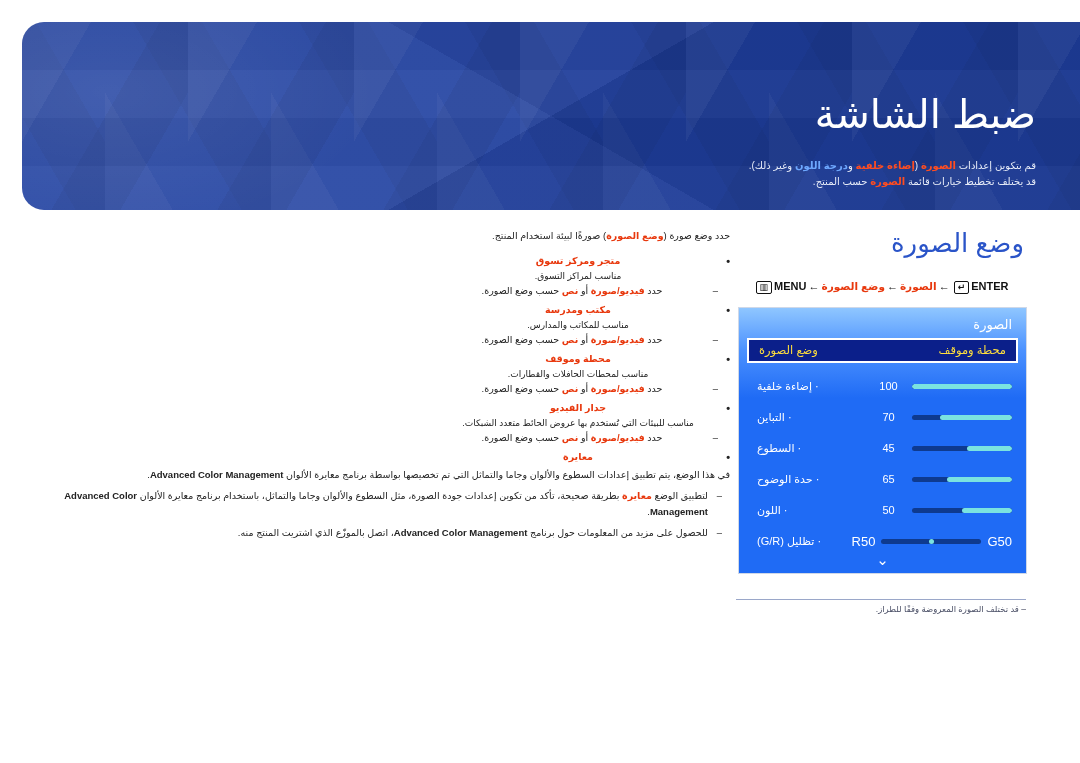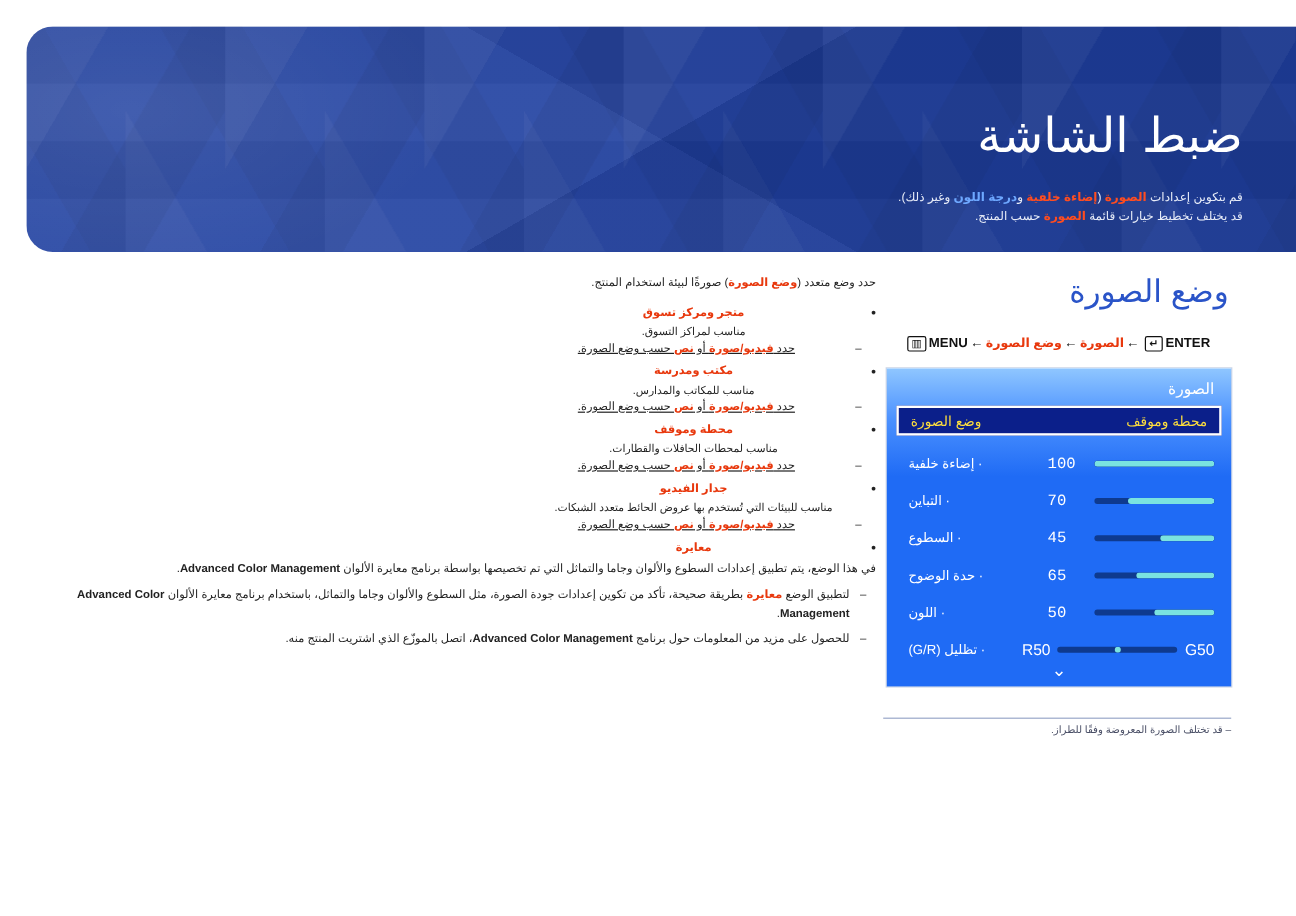--- a/index.html
+++ b/index.html
@@ -138,24 +138,24 @@
     padding:0 14px 0 18px;
   }
   .osd-row .lab{
     color:#ffffff;
     font-size:11px;
     white-space:nowrap;
   }
   .ctrl{ display:flex; align-items:center; direction:ltr; gap:8px;}
   .ctrl .num{
     color:#ffffff;
-    font-size:13px;
+    font-size:11px;
     min-width:31px;
-    text-align:left;
-    font-family:Liberation Mono, monospace;
+    text-align:center;
+    font-family:Liberation Sans, sans-serif;
   }
   .bar{
     position:relative;
     width:100px; height:5px;
     border-radius:3px;
     background:#0e3a8f;
     overflow:hidden;
   }
   .bar > i{
     position:absolute;
@@ -235,21 +235,20 @@
     text-align:center;
     padding-right:14px;
   }
   .b2{
     font-size:9.5px;
     line-height:15px;
     color:#222;
     text-align:center;
     padding-right:26px;
     position:relative;
-    text-decoration:underline;
   }
   .b2:before{
     content:"–";
     position:absolute;
     right:12px; top:0;
     color:#222;
   }
 
   
   .wide{
@@ -373,21 +372,21 @@
     </div>
 
     <div class="osd-arrow">⌄</div>
   </div>
 
   <div class="osd-note">–  قد تختلف الصورة المعروضة وفقًا للطراز.</div>
 </div>
 
 <div class="left-col">
 
-  <p class="lead"><span>حدد وضع متعدد (</span><span class="r">وضع الصورة</span><span>) صورةًا لبيئة استخدام المنتج.</span></p>
+  <p class="lead"><span>حدد وضع صورة (</span><span class="r">وضع الصورة</span><span>) صورةًا لبيئة استخدام المنتج.</span></p>
 
   <ul class="b1">
 
     <li>
       <div class="b1-head">متجر ومركز تسوق</div>
       <div class="b1-desc">مناسب لمراكز التسوق.</div>
       <div class="b2"><span>حدد </span><span class="r">فيديو/صورة</span><span> أو </span><span class="r">نص</span><span> حسب وضع الصورة.</span></div>
     </li>
 
     <li>

